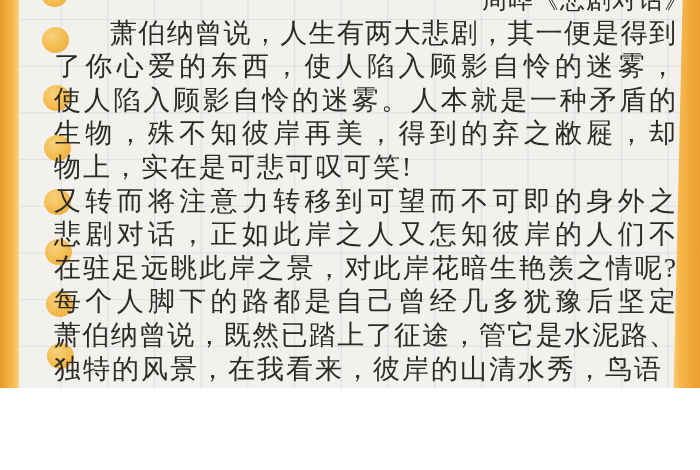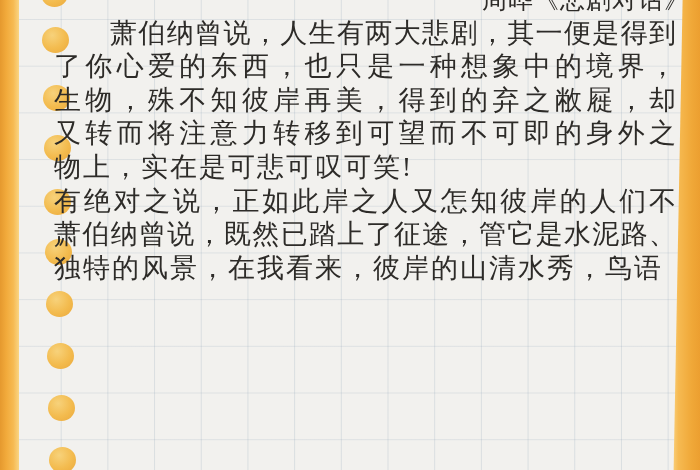--- a/index.html
+++ b/index.html
@@ -1,18 +1,18 @@
 <!DOCTYPE html>
 <html><head>
 <meta charset="utf-8">
 <style>
   html,body{margin:0;padding:0;}
   .stage{
     position:relative;
-    width:700px;height:470px;
+    width:700px;height:388px;
     overflow:hidden;
     background:#f2f1ee;
     font-family:"Liberation Serif","DejaVu Serif",serif;
   }
   
   .paper{
     position:absolute;inset:0;
     background-image:
       linear-gradient(to right, rgba(148,168,186,0.26) 1px, transparent 1px),
       linear-gradient(to bottom, rgba(148,168,186,0.22) 1px, transparent 1px);
@@ -89,21 +89,24 @@
   <span class="dot"></span>
   <span class="dot"></span>
   <span class="dot"></span>
   <span class="dot"></span>
   <span class="dot"></span>
   <span class="dot"></span>
 
   <div class="text-block">
     <div class="line attribution">周晔《悲剧对话》</div>
     <div class="line fill indent">萧伯纳曾说，人生有两大悲剧，其一便是得到</div>
-    <div class="line fill">了你心爱的东西，也只是一种想象中的境界，</div>
+    <div class="line fill">了你心爱的东西，使人陷入顾影自怜的迷雾，</div>
+    <div class="line fill">使人陷入顾影自怜的迷雾。人本就是一种矛盾的</div>
     <div class="line fill">生物，殊不知彼岸再美，得到的弃之敝屣，却</div>
+    <div class="line">物上，实在是可悲可叹可笑!</div>
     <div class="line fill">又转而将注意力转移到可望而不可即的身外之</div>
-    <div class="line">物上，实在是可悲可叹可笑!</div>
-    <div class="line fill">有绝对之说，正如此岸之人又怎知彼岸的人们不</div>
+    <div class="line fill">悲剧对话，正如此岸之人又怎知彼岸的人们不</div>
+    <div class="line fill">在驻足远眺此岸之景，对此岸花暗生艳羡之情呢?</div>
+    <div class="line fill">每个人脚下的路都是自己曾经几多犹豫后坚定</div>
     <div class="line fill">萧伯纳曾说，既然已踏上了征途，管它是水泥路、</div>
     <div class="line">独特的风景，在我看来，彼岸的山清水秀，鸟语</div>
   </div>
 </div>
 
 </body></html>

